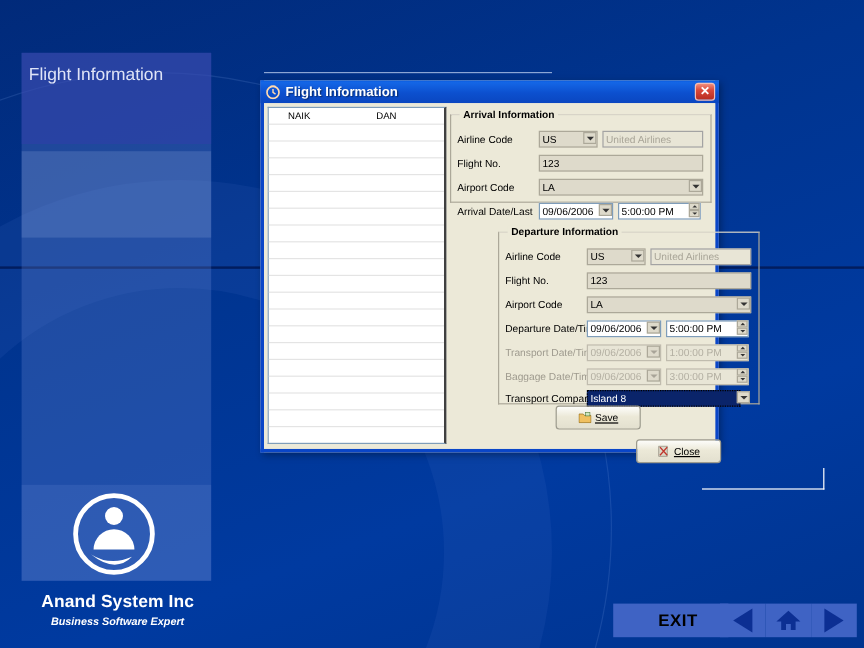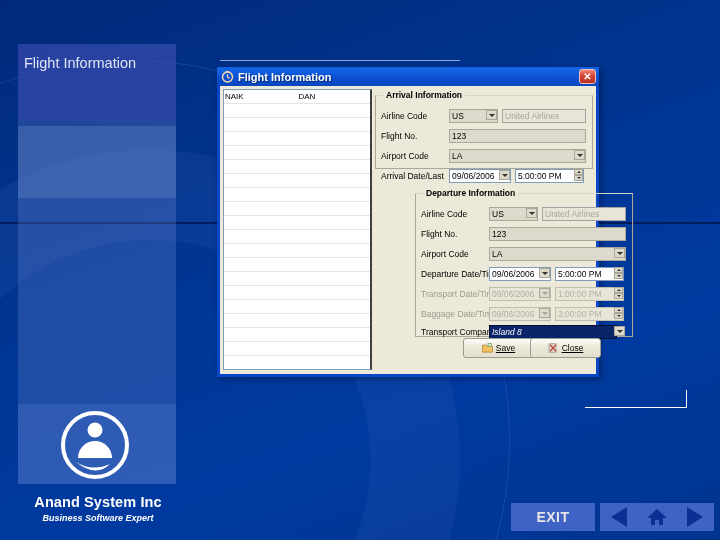--- a/index.html
+++ b/index.html
@@ -163,27 +163,28 @@
   }
 
   
   #exit-button {
     position: absolute;
     left: 511px;
     top: 503px;
     width: 84px;
     height: 28px;
     background: #3f63c4;
-    color: #e5e5e5;
+    color: #000000;
     font-size: 14px;
     font-weight: bold;
     letter-spacing: 0.5px;
     display: flex;
     align-items: center;
     justify-content: center;
+    padding-left: 12px;
   }
   .navbtn {
     position: absolute;
     top: 503px;
     width: 38px;
     height: 28px;
     background: #3f63c4;
     display: flex;
     align-items: center;
     justify-content: center;
@@ -299,21 +300,21 @@
   .gh-last { width: 74px; }
   .gh-first { width: 73px; }
   .grid-row {
     display: flex;
     height: 13px;
     border-bottom: 1px solid #e4e4e4;
   }
   .grid-row div {
     font-size: 8px;
     color: #000;
-    padding-left: 1px;
+    padding-left: 16px;
     line-height: 13px;
     box-sizing: border-box;
     overflow: hidden;
     white-space: nowrap;
   }
   .grid-filler {
     height: 13px;
     border-bottom: 1px solid #e4e4e4;
   }
 
@@ -463,21 +464,21 @@
     border-radius: 3px;
     box-sizing: border-box;
     display: flex;
     align-items: center;
     justify-content: center;
     gap: 3px;
     font-size: 8.5px;
     color: #000;
   }
   #btn-save { left: 88px; }
-  #btn-close { left: 155px; }
+  #btn-close { left: 155px; margin-top: 28px; }
   .btn-ico { width: 11px; height: 10px; flex: 0 0 auto; }
   .btn-underline { text-decoration: underline; }
 </style>
 </head>
 <body>
 
 <div id="slide">
 
   <div id="bg-base"></div>
   <div id="bg-swoosh"></div>
@@ -668,21 +669,21 @@
             <span class="spin">
                 <div class="up"></div>
                 <div class="dn"></div>
               </span>
           </span>
         </div>
 
         <div class="frow" style="top:130px;">
           <span class="flabel">Transport Company</span>
           <span class="combo" style="width:137px;">
-            <span class="ctl selected-combo" style="display:block;width:128px;font-style:italic;">Island 8</span>
+            <span class="ctl selected-combo" style="display:block;width:128px;">Island 8</span>
             <span class="combo-arrow"></span>
           </span>
         </div>
       </div>
     </div>
 
     <div id="btn-row">
       <div id="btn-save" class="xpbtn">
         <svg class="btn-ico" viewBox="0 0 11 10">
           <path d="M0.5 2 h3.5 l1 1.2 h5.5 v6 h-10 z" fill="#f0c060" stroke="#9a7420" stroke-width="0.6"></path>

